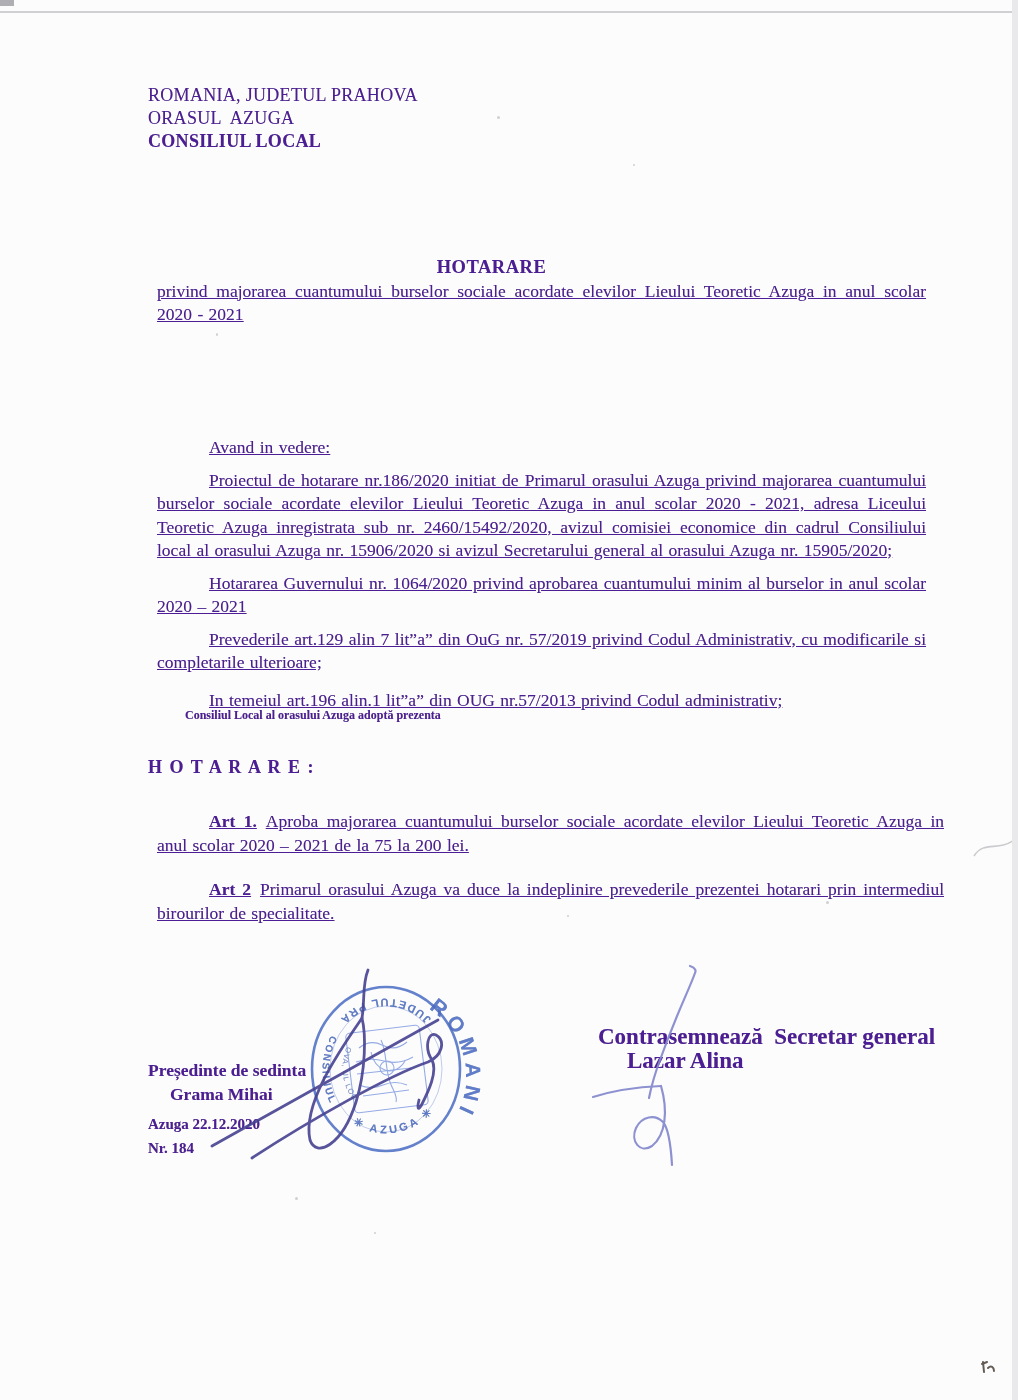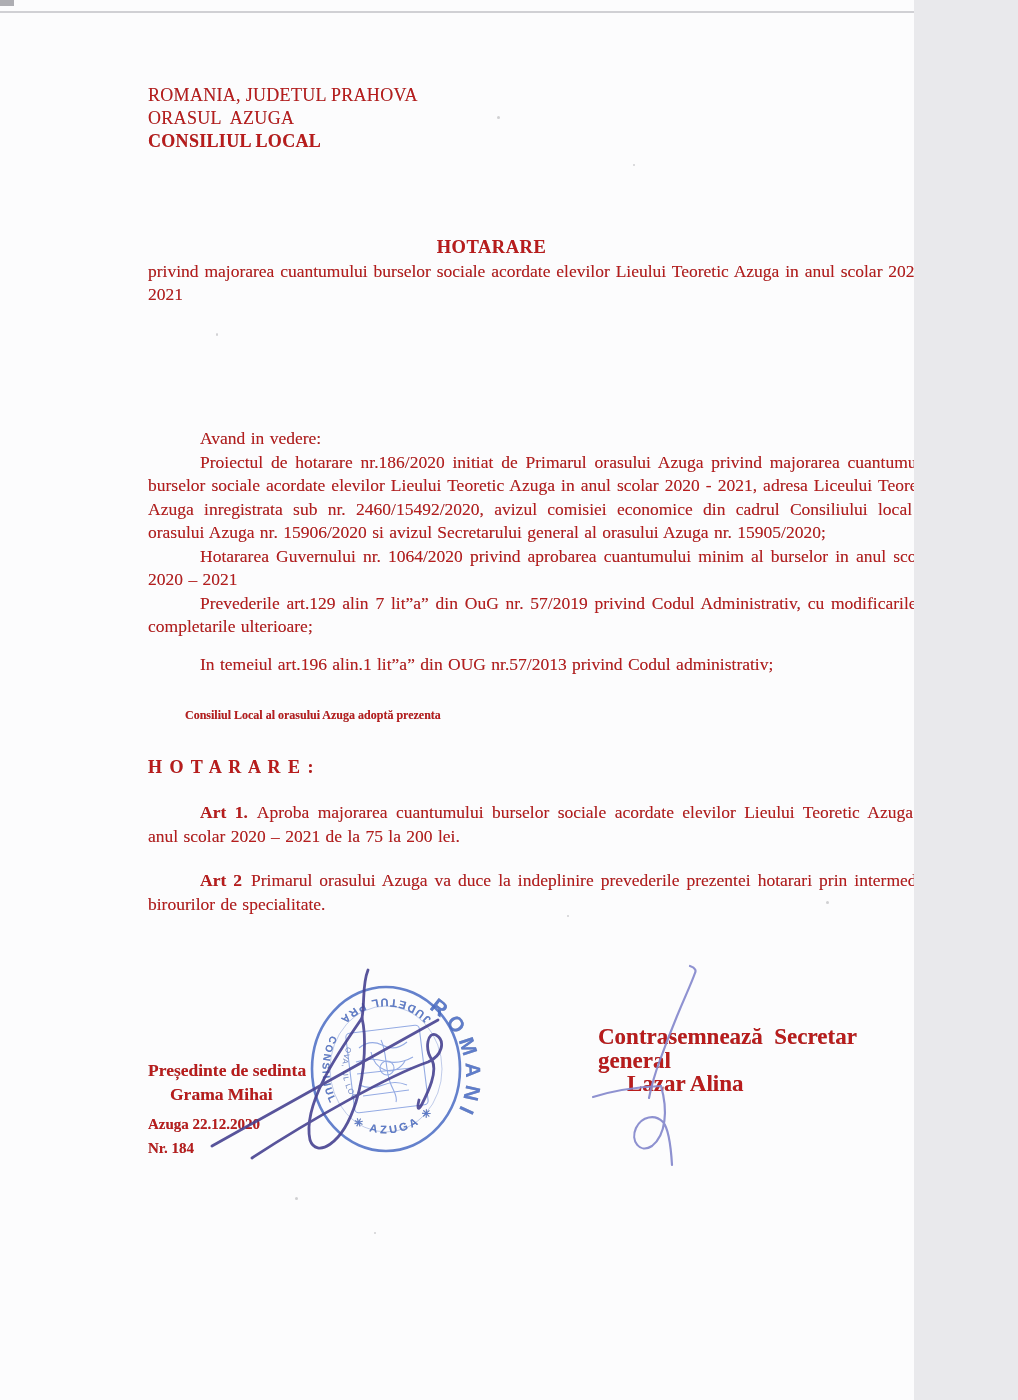--- a/index.html
+++ b/index.html
@@ -1,30 +1,30 @@
 <!DOCTYPE html>
 <html><head>
 <meta charset="utf-8">
 <style>
   html,body{margin:0;padding:0;background:#e9e9ec;}
   .page{
-    position:relative;width:914px;height:1400px;background:#fcfcfd;
-    font-family:"Liberation Serif", serif;color:#b91c1c;overflow:hidden;
+    position:relative;width:1012px;height:1400px;background:#fcfcfd;
+    font-family:"Liberation Serif", serif;color:#4c1d95;overflow:hidden;
     text-shadow:0 0 .5px rgba(70,70,70,.45);
   }
   .page *{box-sizing:border-box;}
-  p{margin:0;}
+  p{margin:9px;text-decoration:underline;}
   .abs{position:absolute;}
   .bold{font-weight:bold;}
   .body-text{font-size:17.5px;line-height:23.5px;word-spacing:1px;}
   .just{text-align:justify;}
   .ind{text-indent:52px;}
   .prewrap{white-space:pre-wrap;}
   .header-block{left:148px;top:84px;font-size:18px;line-height:23.2px;letter-spacing:.3px;}
-  .title-block{left:148px;top:236px;width:787px;}
+  .title-block{left:148px;top:256px;width:787px;}
   .doc-title{font-size:18.5px;line-height:23.5px;text-align:center;padding-right:100px;letter-spacing:.5px;}
   .subtitle{margin-top:0;}
   .preamble{left:148px;top:427px;width:787px;}
   .legal-basis{margin-top:14px;}
   .adopt-line{left:185px;top:708px;font-size:12px;}
   .decision-heading{left:148px;top:757px;width:787px;text-align:left;padding-right:44px;font-size:18px;letter-spacing:1.5px;}
   .article{width:787px;}
   .art-1{left:148px;top:801px;}
   .art-2{left:148px;top:869px;}
   .art-text{margin-left:9px;}

